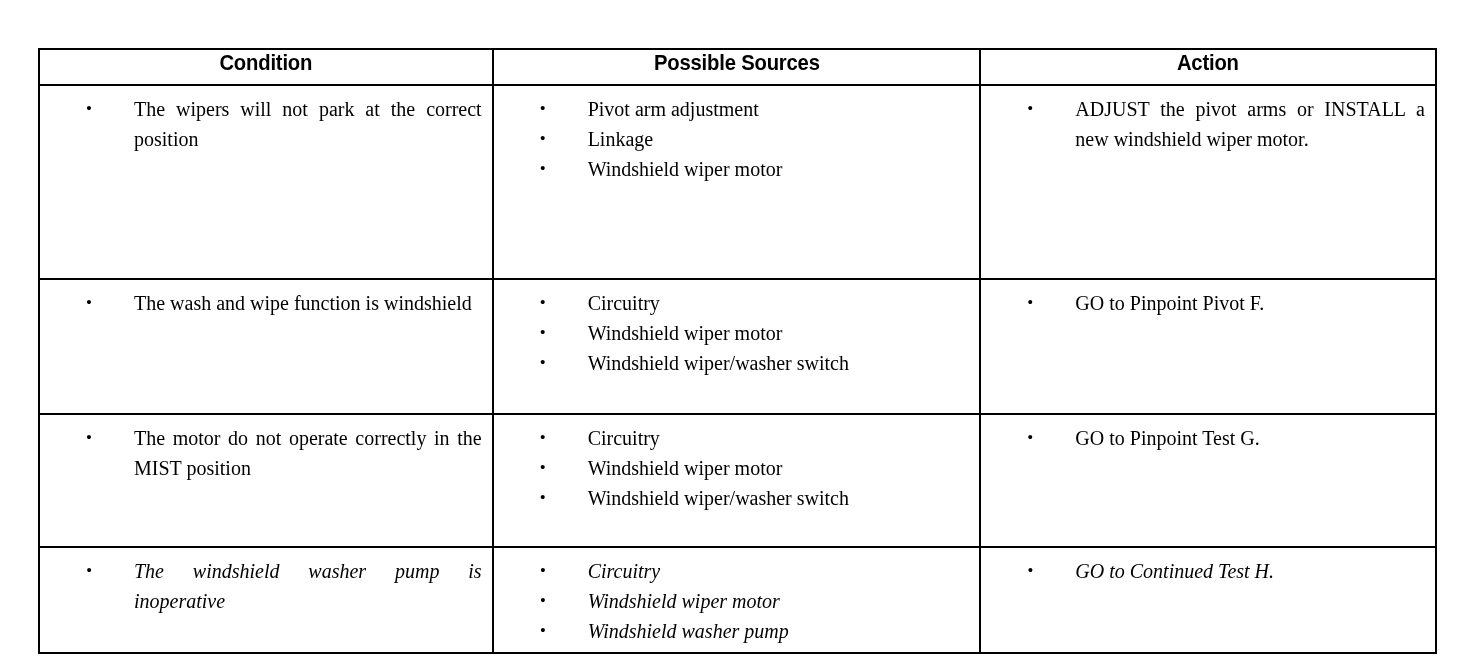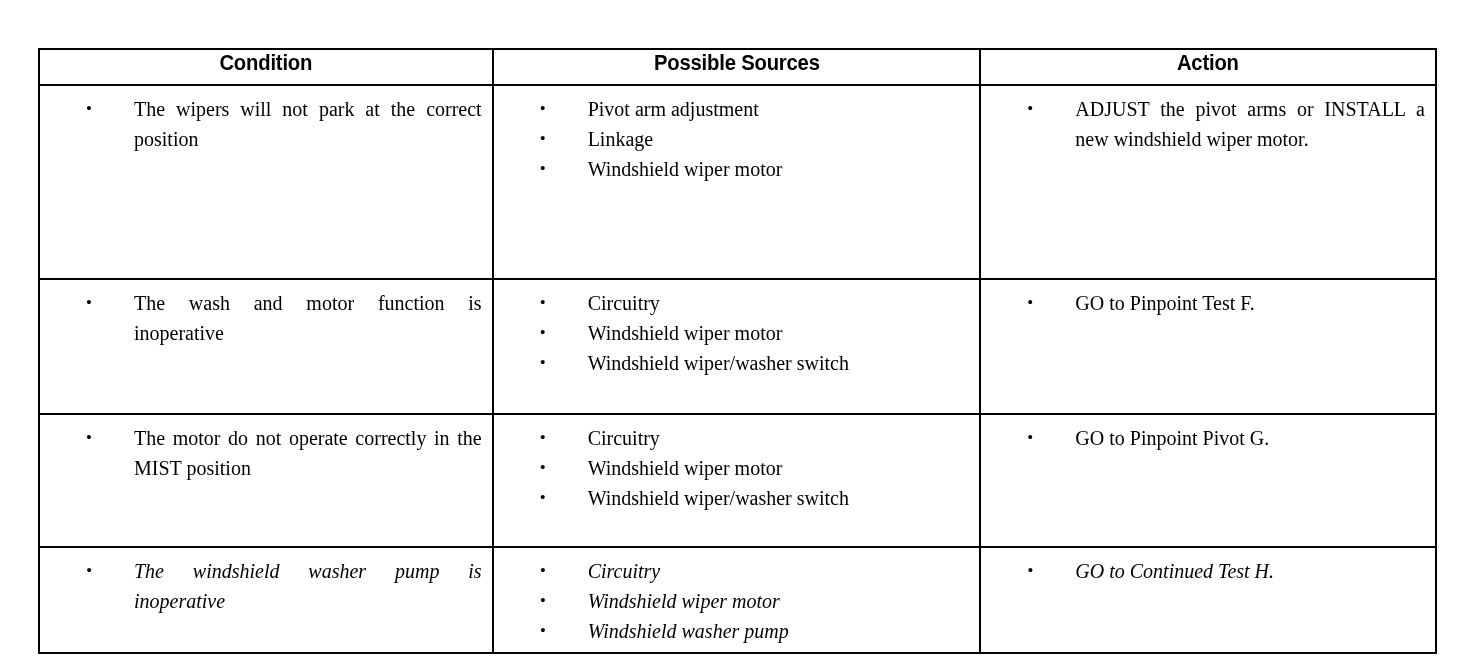--- a/index.html
+++ b/index.html
@@ -147,37 +147,37 @@
               <li>ADJUST the pivot arms or INSTALL a new windshield wiper motor.</li>
             </ul>
           </div>
         </td>
       </tr>
 
       <tr class="row-2">
         <td>
           <div class="cell-inner">
             <ul class="bullets">
-              <li>The wash and motor function is inoperative</li>
+              <li>The wash and wipe function is windshield</li>
             </ul>
           </div>
         </td>
         <td>
           <div class="cell-inner">
             <ul class="bullets">
               <li>Circuitry</li>
               <li>Windshield wiper motor</li>
               <li>Windshield wiper/washer switch</li>
             </ul>
           </div>
         </td>
         <td>
           <div class="cell-inner">
             <ul class="bullets">
-              <li>GO to Pinpoint Test F.</li>
+              <li>GO to Pinpoint Pivot F.</li>
             </ul>
           </div>
         </td>
       </tr>
 
       <tr class="row-3">
         <td>
           <div class="cell-inner">
             <ul class="bullets">
               <li>The motor do not operate correctly in the MIST position</li>
@@ -189,21 +189,21 @@
             <ul class="bullets">
               <li>Circuitry</li>
               <li>Windshield wiper motor</li>
               <li>Windshield wiper/washer switch</li>
             </ul>
           </div>
         </td>
         <td>
           <div class="cell-inner">
             <ul class="bullets">
-              <li>GO to Pinpoint Pivot G.</li>
+              <li>GO to Pinpoint Test G.</li>
             </ul>
           </div>
         </td>
       </tr>
 
       <tr class="row-4">
         <td>
           <div class="cell-inner">
             <ul class="bullets">
               <li>The windshield washer pump is inoperative</li>

